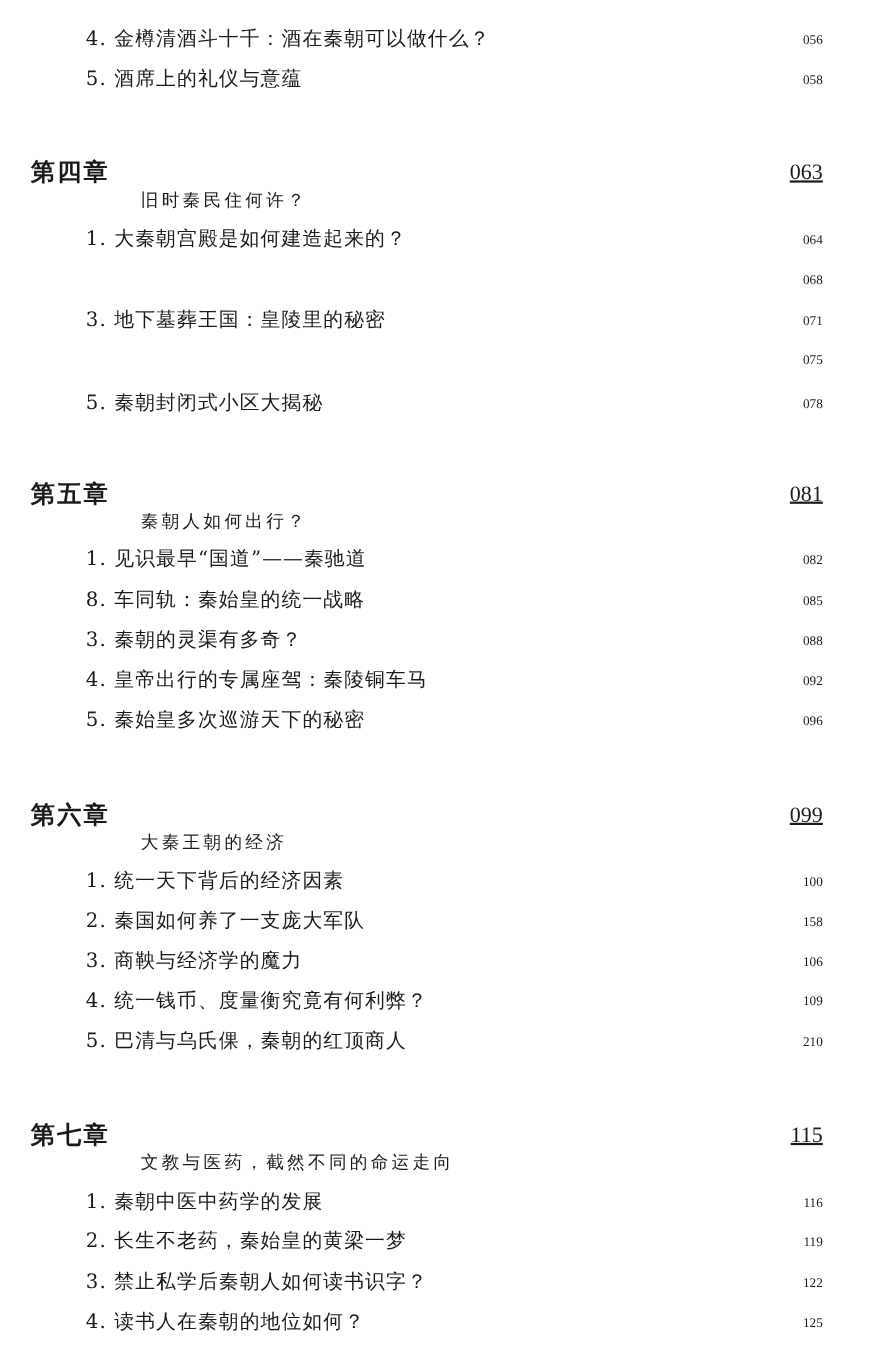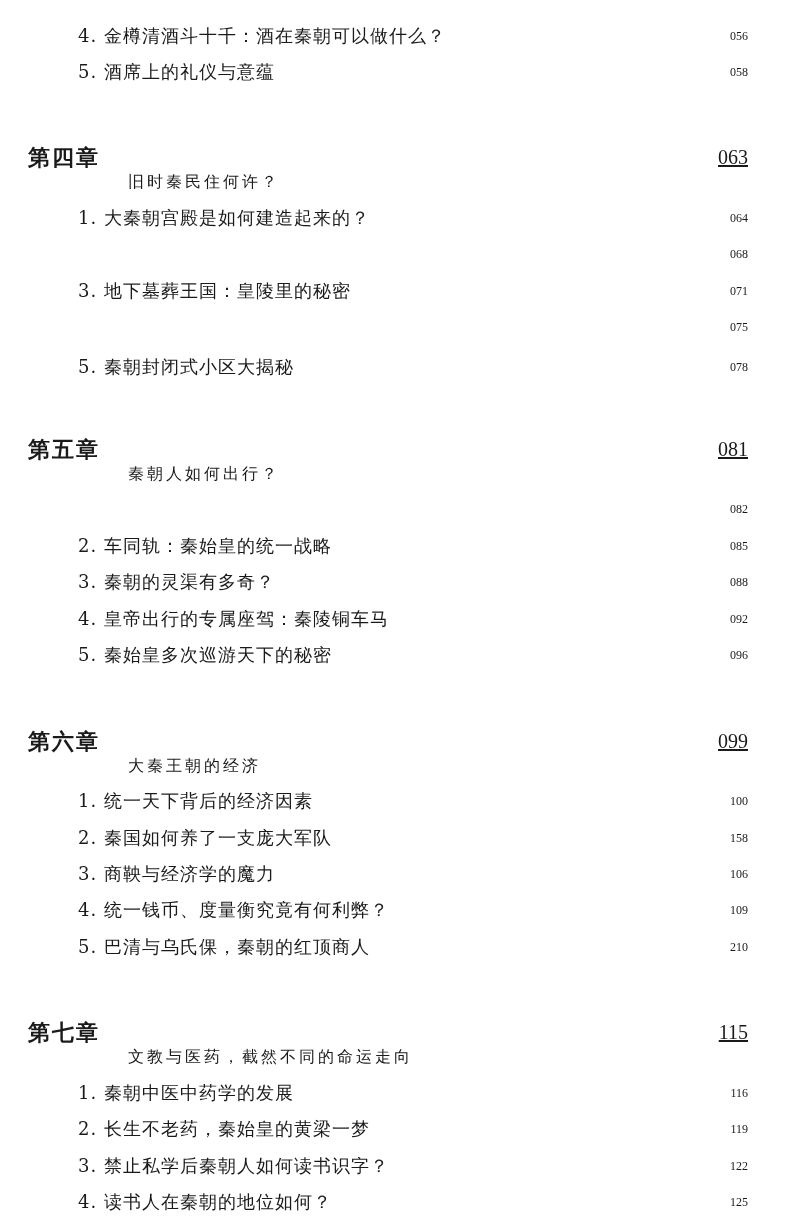--- a/index.html
+++ b/index.html
@@ -51,24 +51,25 @@
     <span class="label">5. 秦朝封闭式小区大揭秘</span>
     <span class="page">078</span>
   </div>
 
   <div class="row chapter" style="top:434px">
     <span class="num">第五章</span>
     <span class="title">秦朝人如何出行？</span>
     <span class="page">081</span>
   </div>
   <div class="row item" style="top:494px">
+    <span class="label">1. 见识最早“国道”——秦驰道</span>
     <span class="page">082</span>
   </div>
   <div class="row item" style="top:531px">
-    <span class="label">2. 车同轨：秦始皇的统一战略</span>
+    <span class="label">8. 车同轨：秦始皇的统一战略</span>
     <span class="page">085</span>
   </div>
   <div class="row item" style="top:567px">
     <span class="label">3. 秦朝的灵渠有多奇？</span>
     <span class="page">088</span>
   </div>
   <div class="row item" style="top:604px">
     <span class="label">4. 皇帝出行的专属座驾：秦陵铜车马</span>
     <span class="page">092</span>
   </div>

